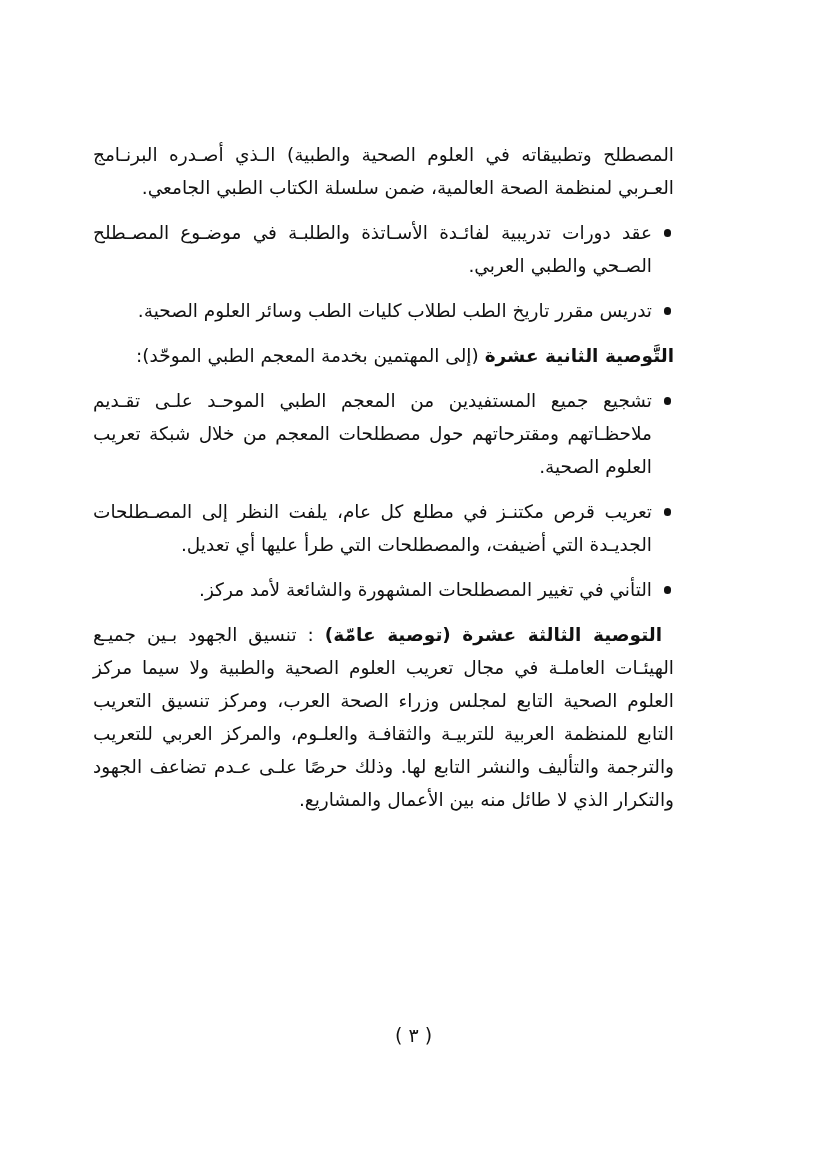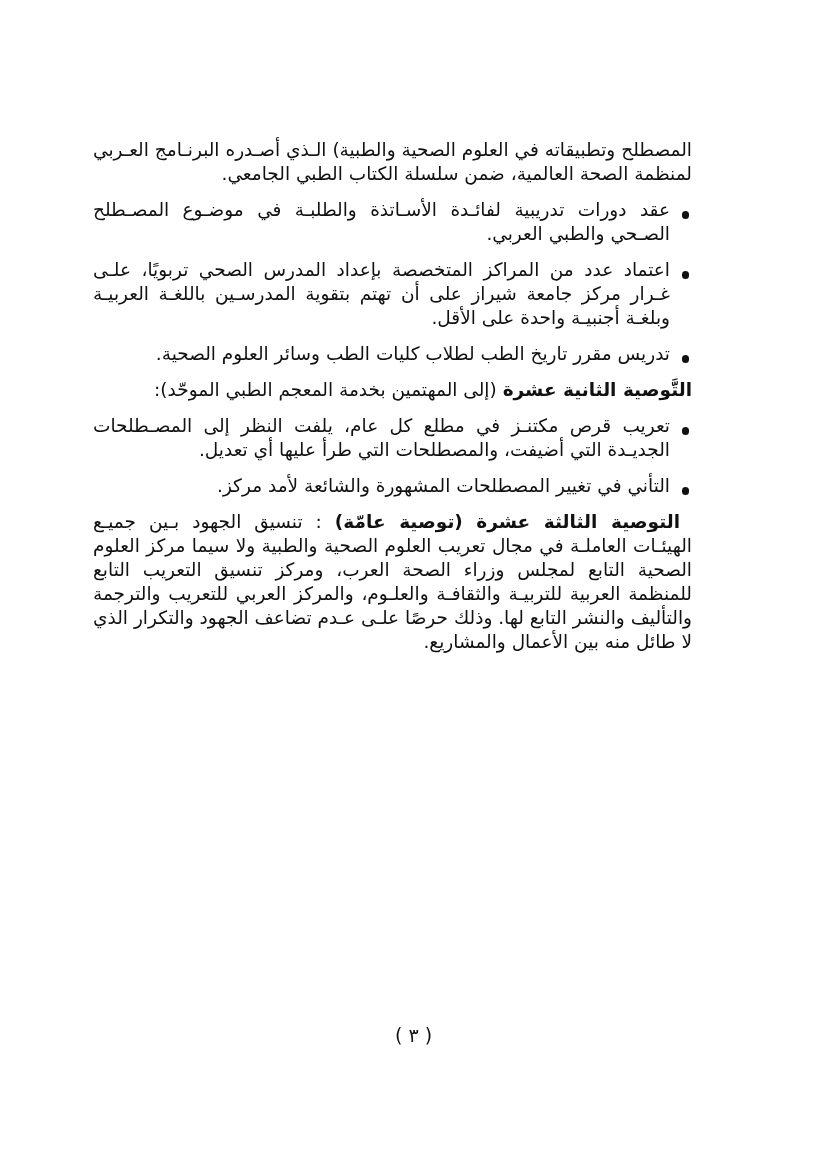--- a/index.html
+++ b/index.html
@@ -14,27 +14,27 @@
     direction: rtl;
   }
   .page {
     position: absolute;
     inset: 0;
     background: #ffffff;
   }
   .content {
     position: absolute;
     top: 138px;
-    right: 135px;
+    right: 153px;
     left: 93px;
     direction: rtl;
     text-align: justify;
     text-justify: inter-word;
     font-size: 18.5px;
-    line-height: 24px;
+    line-height: 33px;
   }
   p.para { margin: 0 0 12px 0; }
   ul.bullets {
     list-style: none;
     margin: 0;
     padding: 0;
   }
   ul.bullets li {
     position: relative;
     padding-right: 22px;
@@ -73,33 +73,33 @@
 
     <p class="para">المصطلح وتطبيقاته في العلوم الصحية والطبية) الـذي أصـدره البرنـامج العـربي لمنظمة الصحة العالمية، ضمن سلسلة الكتاب الطبي الجامعي.</p>
 
     <ul class="bullets">
       <li>
         <span class="dot"></span>
         <span>عقد دورات تدريبية لفائـدة الأسـاتذة والطلبـة في موضـوع المصـطلح الصـحي والطبي العربي.</span>
       </li>
       <li>
         <span class="dot"></span>
-        <span>اعتماد عدد من المراكز المتخصصة بإعداد المدرس الصحي تربويًا، علـى غـرار مركز جامعة شيراز على أن تهتم بتقوية المدرسـين باللغـة العربيـة وبلغـة أجنبيـة واحدة على الأقل.</span>
-      </li>
-      <li>
-        <span class="dot"></span>
         <span>تدريس مقرر تاريخ الطب لطلاب كليات الطب وسائر العلوم الصحية.</span>
       </li>
     </ul>
 
     <p class="rec-heading">
       <b>التَّوصية الثانية عشرة</b><span> (إلى المهتمين بخدمة المعجم الطبي الموحّد):</span>
     </p>
 
     <ul class="bullets">
+      <li>
+        <span class="dot"></span>
+        <span>تشجيع جميع المستفيدين من المعجم الطبي الموحـد علـى تقـديم ملاحظـاتهم ومقترحاتهم حول مصطلحات المعجم من خلال شبكة تعريب العلوم الصحية.</span>
+      </li>
       <li>
         <span class="dot"></span>
         <span>تعريب قرص مكتنـز في مطلع كل عام، يلفت النظر إلى المصـطلحات الجديـدة التي أضيفت، والمصطلحات التي طرأ عليها أي تعديل.</span>
       </li>
       <li>
         <span class="dot"></span>
         <span>التأني في تغيير المصطلحات المشهورة والشائعة لأمد مركز.</span>
       </li>
     </ul>
 

